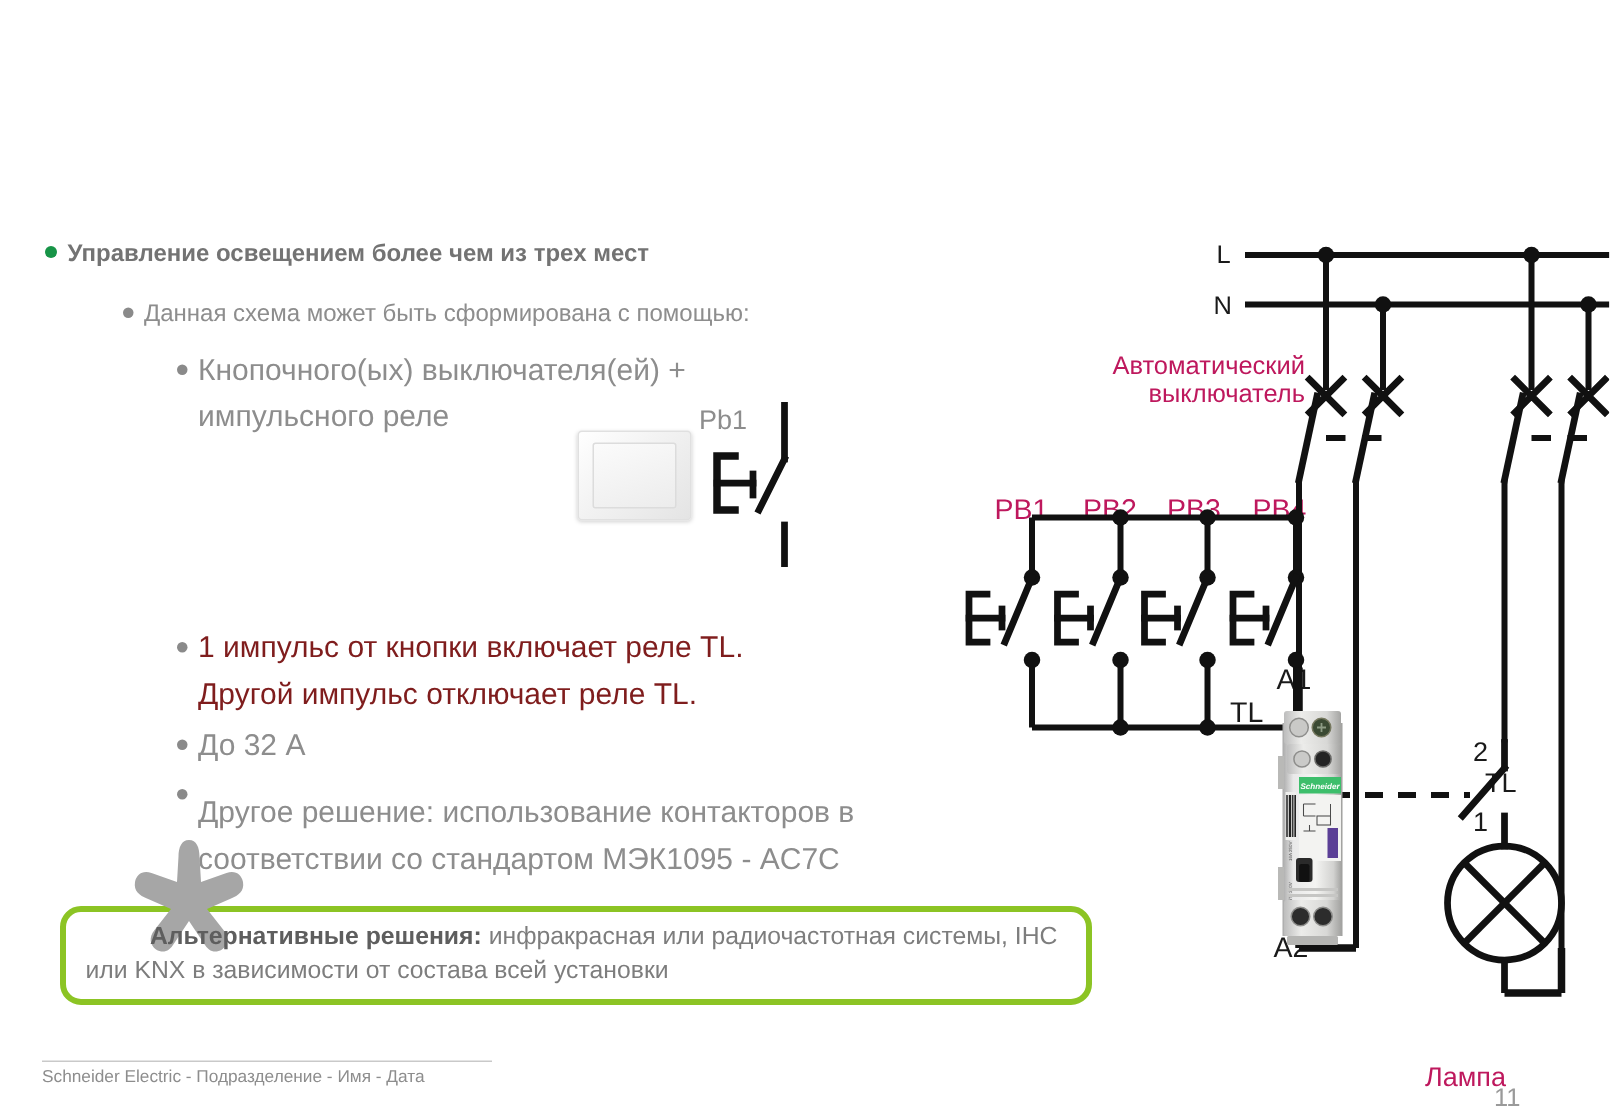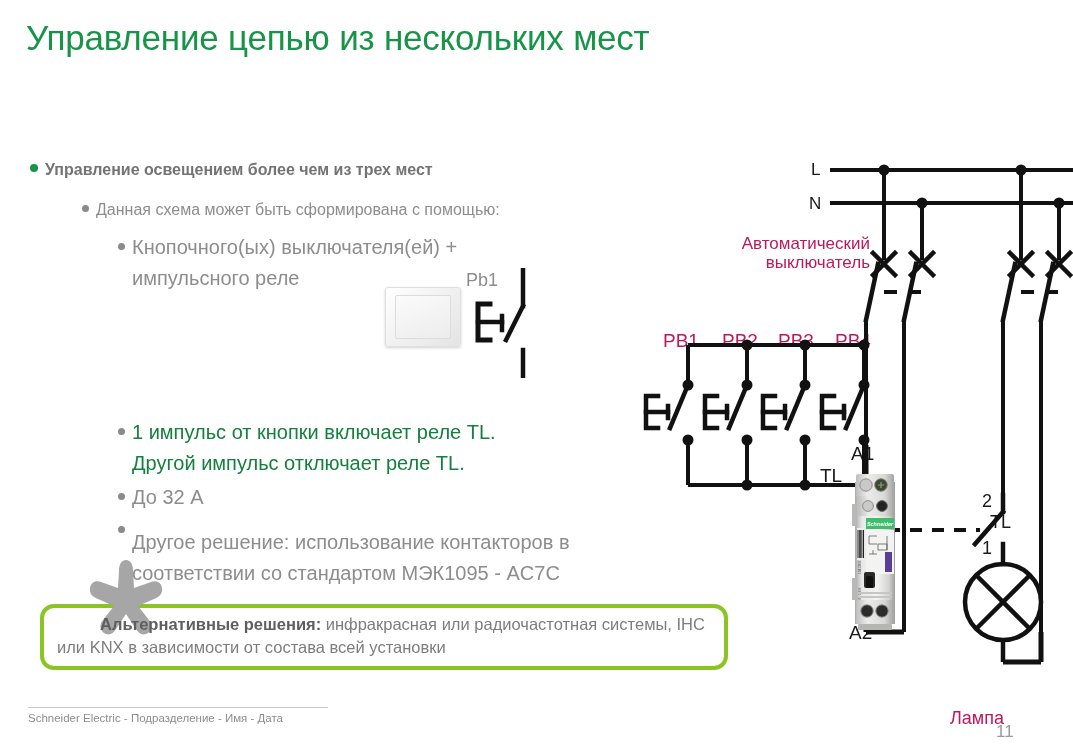--- a/index.html
+++ b/index.html
@@ -30,21 +30,21 @@
   #b-l1 .dot{margin-top:9px;width:8px;height:8px;}
 
   #b-l2{left:82px;top:196px;}
   #b-l2 .btext{color:#8d8d8d;font-size:16px;line-height:27px;}
   #b-l2 .dot{margin-top:9px;}
 
   #b-l3{left:118px;top:232px;}
   #b-l3 .btext{color:#8d8d8d;font-size:20px;line-height:31px;}
 
   #b-l4{left:118px;top:417px;}
-  #b-l4 .btext{color:#15803d;font-size:20px;line-height:31px;}
+  #b-l4 .btext{color:#7f1d1d;font-size:20px;line-height:31px;}
 
   #b-l5{left:118px;top:482px;}
   #b-l5 .btext{color:#8d8d8d;font-size:20px;line-height:31px;}
 
   #b-l6{left:118px;top:515px;}
   #b-l6 .btext{color:#8d8d8d;font-size:20px;line-height:31px;margin-top:12px;}
 
   
   #wall-switch{
     position:absolute;left:385px;top:287px;width:74px;height:58px;
@@ -96,21 +96,20 @@
 
   
   #relay-photo{
     position:absolute;left:852px;top:474px;width:46px;height:158px;
   }
 </style>
 </head>
 <body>
 
 <div id="slide-title">
-  <div>Управление цепью из нескольких мест</div>
 </div>
 
 <div class="bullet" id="b-l1">
   <span class="dot green"></span>
   <span class="btext">Управление освещением более чем из трех мест</span>
 </div>
 
 <div class="bullet" id="b-l2">
   <span class="dot"></span>
   <span class="btext">Данная схема может быть сформирована с помощью:</span>

